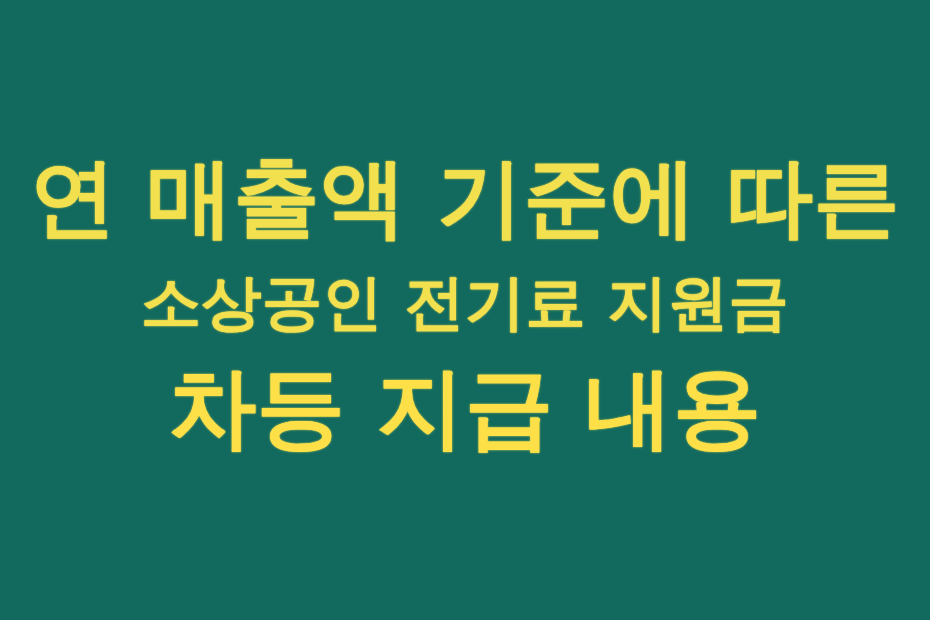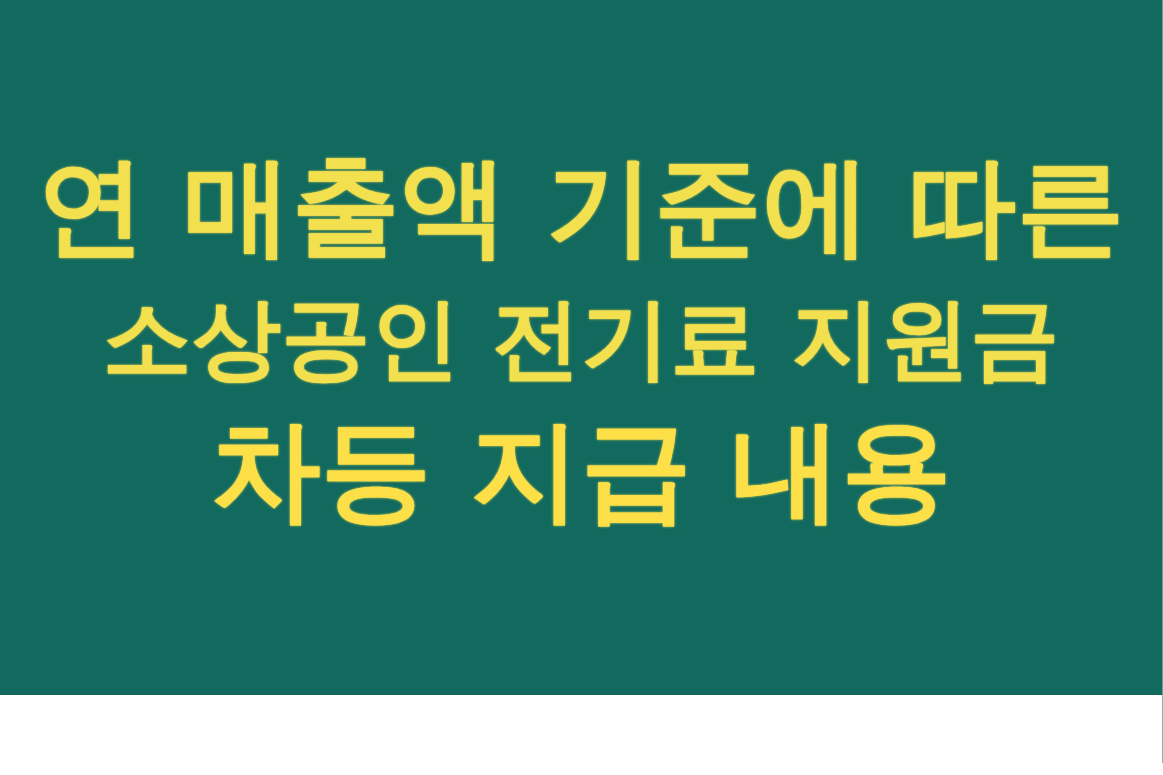--- a/index.html
+++ b/index.html
@@ -11,21 +11,21 @@
   body {
     width: 930px;
     height: 620px;
     overflow: hidden;
     font-family: "Liberation Sans", "DejaVu Sans", sans-serif;
   }
 
   #card {
     position: relative;
     width: 930px;
-    height: 556px;
+    height: 620px;
     box-sizing: border-box;
     display: flex;
     flex-direction: column;
     align-items: center;
     justify-content: center;
     background: #126A5F;
     overflow: hidden;
   }
 
   
@@ -53,21 +53,21 @@
     font-weight: 700;
     letter-spacing: 0.5px;
     white-space: nowrap;
     
     text-shadow:
       0 0 1.2px rgba(243,224,79,0.95),
       0 0 2.4px rgba(243,224,79,0.55);
   }
 
   .headline-line.line-2 {
-    font-size: 71px;
+    font-size: 60px;
   }
 
   .headline-line.line-3 {
     font-size: 88px;
   }
 </style>
 </head>
 <body>
 
 <div id="card" style="background: rgb(18, 106, 95);">

